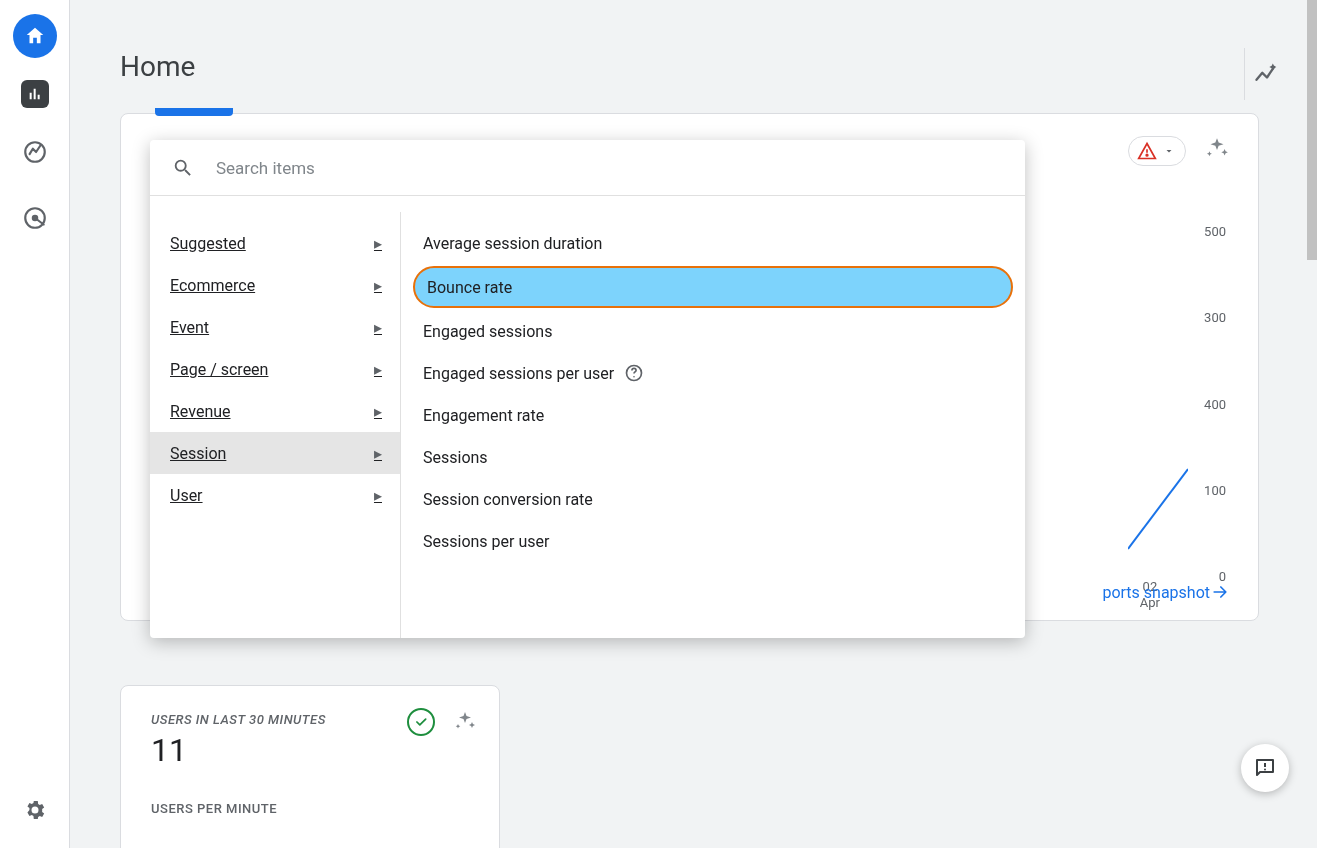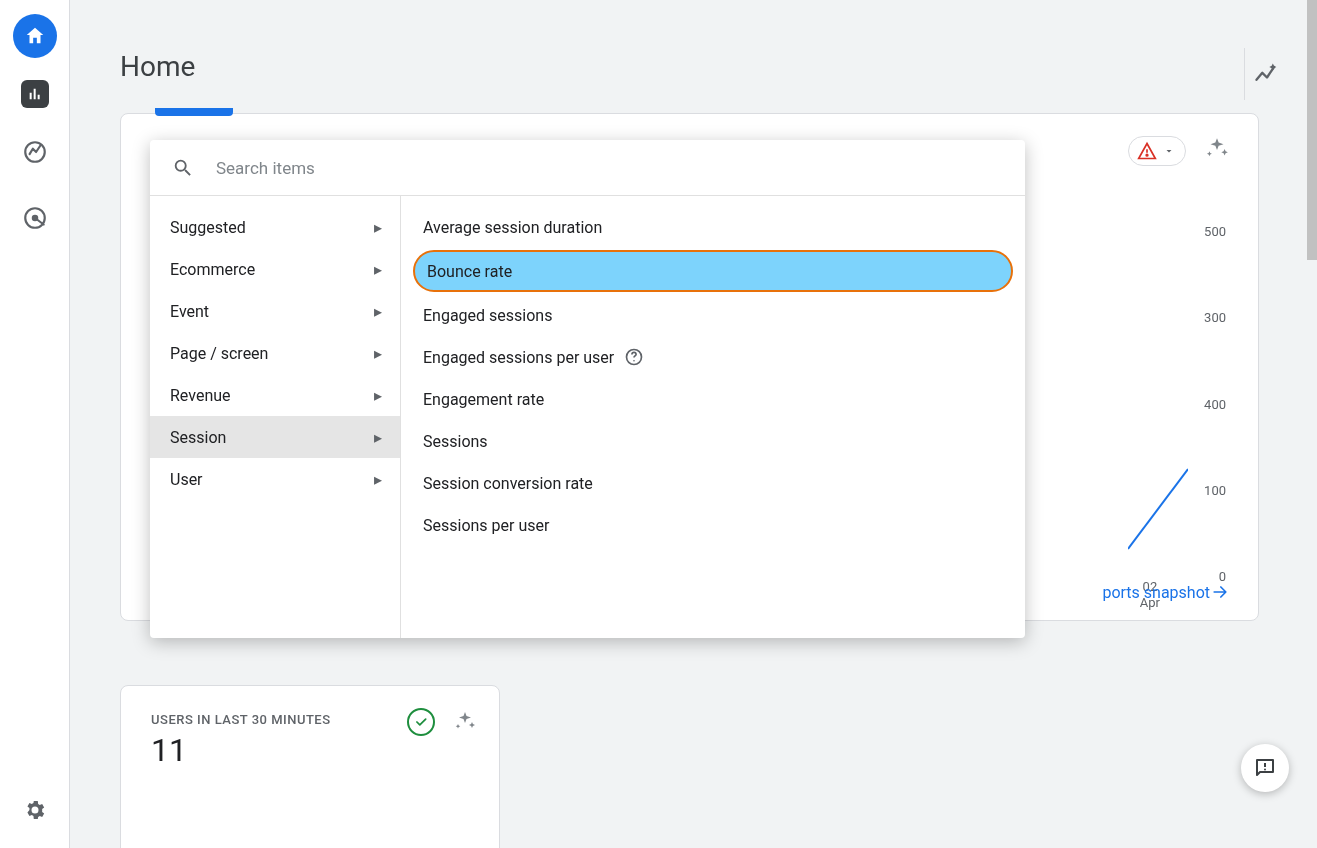--- a/index.html
+++ b/index.html
@@ -14,37 +14,37 @@
   .top-insights{position:absolute;right:20px;top:48px;color:#5f6368;cursor:pointer;padding:0 8px;border-left:1px solid #dadce0;height:52px; display:flex;align-items:center;}
   .card{background:#fff;border:1px solid #dadce0;border-radius:8px;position:relative;}
   .main-card{height:508px;}
   .status-chip{position:absolute;top:22px;right:72px;border:1px solid #dadce0;border-radius:20px;padding:4px 10px 4px 8px;display:flex;align-items:center;gap:6px;cursor:pointer;}
   .status-chip svg{color:#d93025;}
   .sparkle{position:absolute;top:22px;right:28px;color:#80868b;cursor:pointer;}
   .yaxis{position:absolute;right:32px;top:110px;height:360px;display:flex;flex-direction:column;justify-content:space-between;font-size:13px;color:#5f6368;text-align:right;}
   .xlabel{position:absolute;right:98px;top:465px;font-size:13px;color:#5f6368;text-align:center;line-height:1.2;}
   .snapshot-link{position:absolute;bottom:18px;right:28px;color:#1a73e8;font-size:16px;display:flex;align-items:center;cursor:pointer;}
   
-  .popup{position:absolute;top:140px;left:150px;width:875px;height:498px;background:#fff;border-radius:4px;box-shadow:0 4px 18px rgba(0,0,0,.25);z-index:50;overflow:hidden;display:flex;flex-direction:column;}
+  .popup{position:absolute;top:140px;left:150px;width:875px;height:498px;background:#fff;border-radius:4px;box-shadow:0 4px 18px rgba(0,0,0,.25);z-index:50;overflow:hidden;display:flex;flex-direction:column;gap:16px;}
   .popup-search{display:flex;align-items:center;gap:22px;height:56px;border-bottom:1px solid #e0e0e0;padding:0 22px;}
   .popup-search input{border:none;outline:none;font-size:17px;flex:1;color:#3c4043;}
   .popup-search input::placeholder{color:#80868b;}
   .popup-body{display:flex;flex:1;min-height:0;}
   .cat-col{width:250px;padding-top:10px;}
-  .cat-item{display:flex;align-items:center;justify-content:space-between;height:42px;padding:0 18px 0 20px;font-size:16px;color:#202124;cursor:pointer;}
+  .cat-item{display:flex;align-items:center;justify-content:space-between;height:42px;padding:0 18px 0 20px;font-size:16px;color:#202124;cursor:pointer;text-decoration:underline;}
   .cat-item.active{background:#e5e5e5;}
   .cat-item .arrow{color:#5f6368;}
   .metric-col{flex:1;border-left:1px solid #e0e0e0;padding-top:10px;}
   .metric-item{display:flex;align-items:center;height:42px;padding:0 22px;font-size:16px;color:#202124;cursor:pointer;gap:10px;border-radius:24px;}
   .metric-item.highlight{border:2px solid #e8710a;background:#7dd3fc;margin:2px 12px;padding:0 12px;}
   .help-icon{color:#5f6368;}
   
   .realtime-card{position:absolute;left:120px;top:685px;width:380px;height:200px;}
   .realtime-card .inner{padding:26px 30px;}
-  .rt-title{font-size:13px;letter-spacing:.5px;color:#5f6368;font-weight:500;}
+  .rt-title{font-size:13px;letter-spacing:.5px;color:#5f6368;font-weight:500;font-style:italic;}
   .rt-value{font-size:32px;color:#202124;margin-top:4px;}
   .rt-sub{font-size:13px;letter-spacing:.5px;color:#5f6368;margin-top:32px;font-weight:500;}
   .rt-icons{position:absolute;top:22px;right:22px;display:flex;align-items:center;gap:18px;}
   .rt-status{width:28px;height:28px;border:2px solid #1e8e3e;border-radius:50%;display:flex;align-items:center;justify-content:center;color:#1e8e3e;}
   .feedback-fab{position:absolute;right:28px;bottom:56px;width:48px;height:48px;background:#fff;border-radius:50%;box-shadow:0 2px 8px rgba(0,0,0,.25);display:flex;align-items:center;justify-content:center;color:#3c4043;cursor:pointer;}
   .scrollbar{position:absolute;right:0;top:0;width:10px;height:260px;background:#c1c1c1;border-radius:0;}
   svg{display:block;}
   .blue-tab{position:absolute;top:-6px;left:34px;width:78px;height:8px;background:#1a73e8;border-radius:0 0 4px 4px;}
 </style>
 </head>
@@ -204,20 +204,21 @@
           <span>Sessions per user</span>
         </div>
       </div>
   </div>
 </div>
 
 <div class="card realtime-card">
   <div class="inner">
     <div class="rt-title">USERS IN LAST 30 MINUTES</div>
     <div class="rt-value">11</div>
+    <div class="rt-sub">USERS PER MINUTE</div>
   </div>
   <div class="rt-icons">
     <div class="rt-status">
       <svg width="14" height="14" viewBox="0 0 24 24" fill="none" stroke="currentColor" stroke-width="3">
           <path d="M5 12l5 5L20 7" stroke-linecap="round" stroke-linejoin="round"></path>
         </svg>
     </div>
     <div style="color:#80868b;">
       <svg width="24" height="24" viewBox="0 0 24 24" fill="currentColor">
           <path d="M12 2l1.5 4L18 7.5 13.5 9 12 13l-1.5-4L6 7.5 10.5 6 12 2zm7 10l.9 2.1L22 15l-2.1.9L19 18l-.9-2.1L16 15l2.1-.9L19 12zM5 14l.7 1.6L7.3 16.3 5.7 17 5 18.6 4.3 17l-1.6-.7L4.3 15.6 5 14z"></path>

